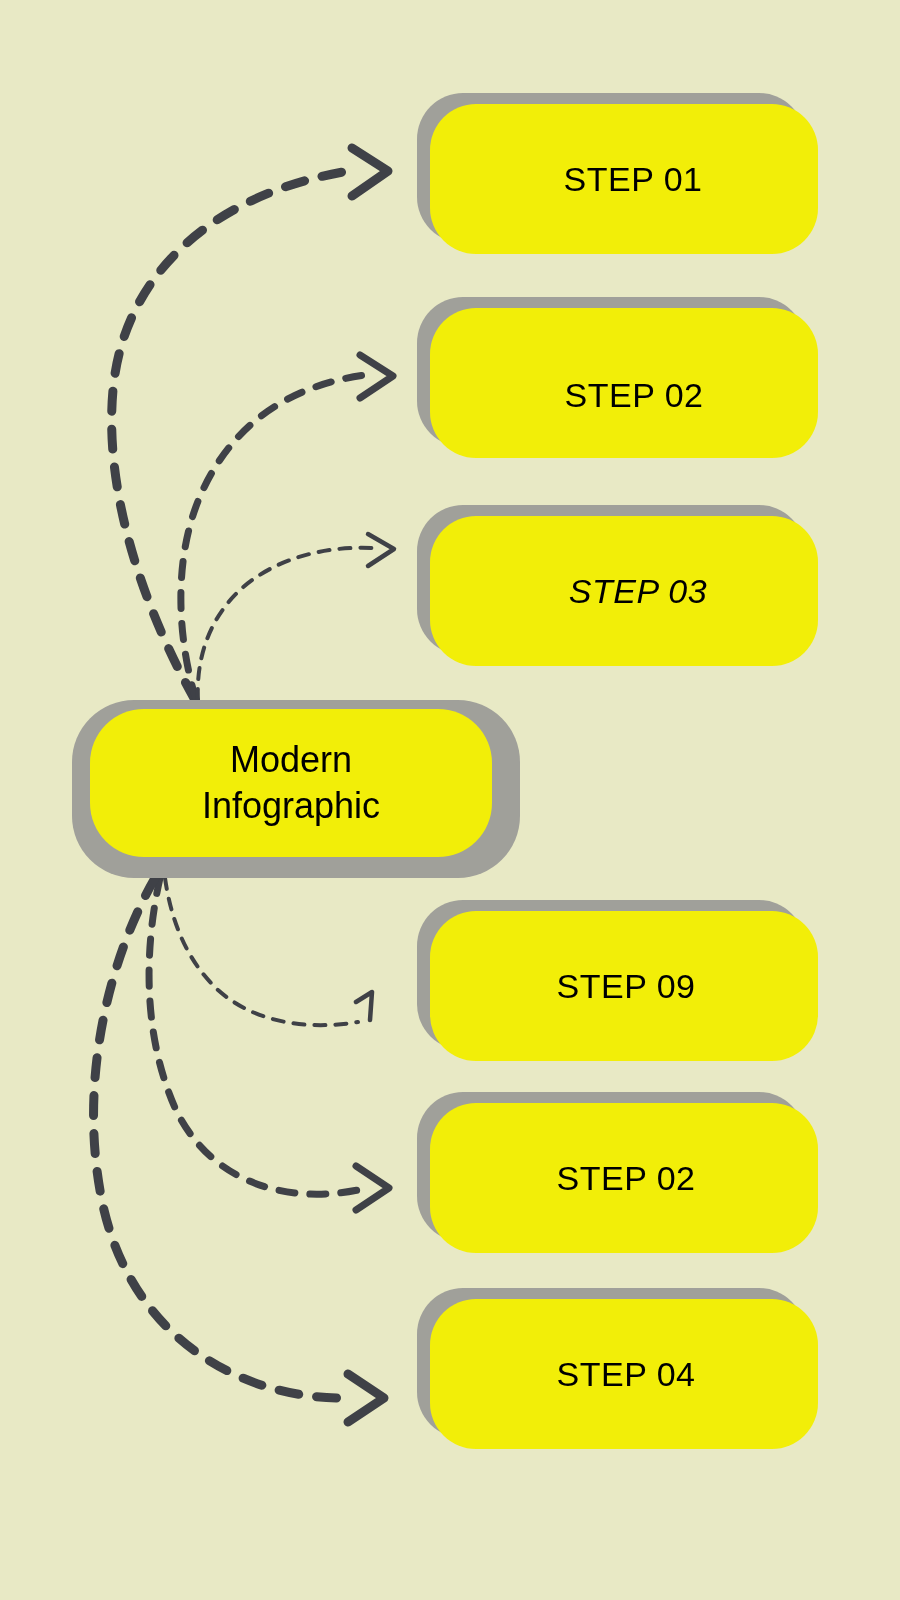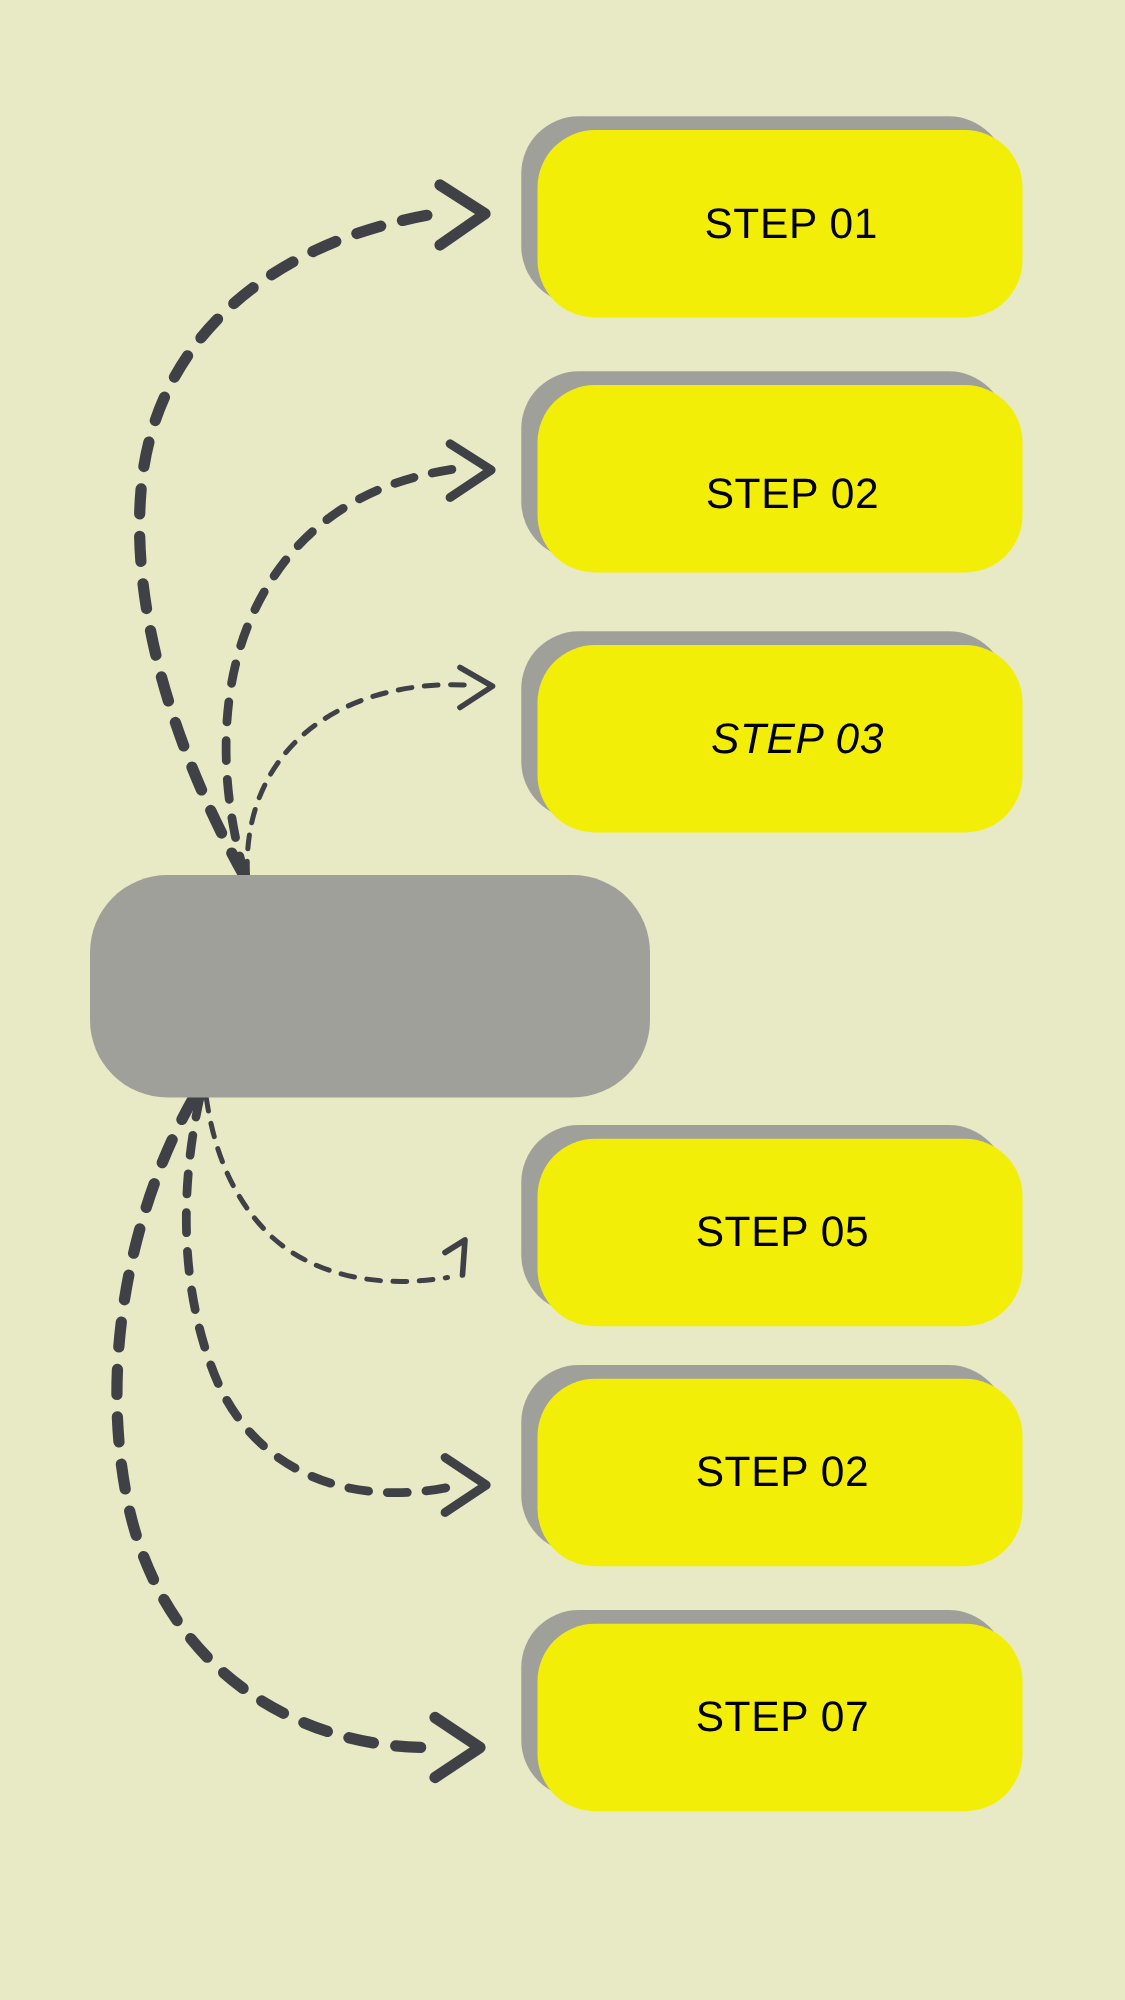--- a/index.html
+++ b/index.html
@@ -166,35 +166,39 @@
   <div class="step-card" style="left:417px; top:505px;">
     <div class="step-shadow"></div>
     <div class="step-face nudge-c">
       <span class="step-label">STEP 03</span>
     </div>
   </div>
 
   <div class="step-card" style="left:417px; top:900px;">
     <div class="step-shadow"></div>
     <div class="step-face nudge-d">
-      <span class="step-label">STEP 05</span>
+      <span class="step-label">STEP 09</span>
     </div>
   </div>
 
   <div class="step-card" style="left:417px; top:1092px;">
     <div class="step-shadow"></div>
     <div class="step-face nudge-d">
       <span class="step-label">STEP 02</span>
     </div>
   </div>
 
   <div class="step-card" style="left:417px; top:1288px;">
     <div class="step-shadow"></div>
     <div class="step-face nudge-d">
-      <span class="step-label">STEP 07</span>
+      <span class="step-label">STEP 04</span>
     </div>
   </div>
 
   <div id="center-node">
     <div id="center-shadow"></div>
+    <div id="center-face">
+      <span class="center-line">Modern</span>
+      <span class="center-line">Infographic</span>
+    </div>
   </div>
 
 </div>
 
 </body></html>

